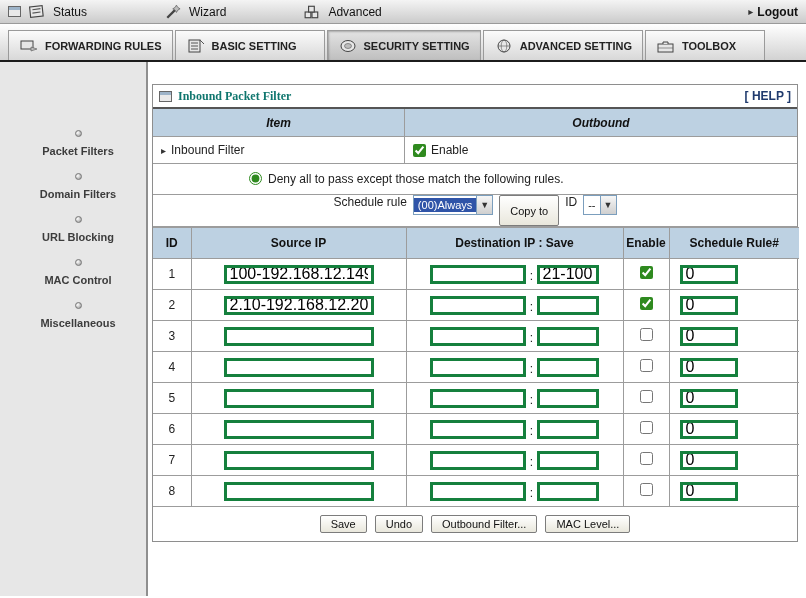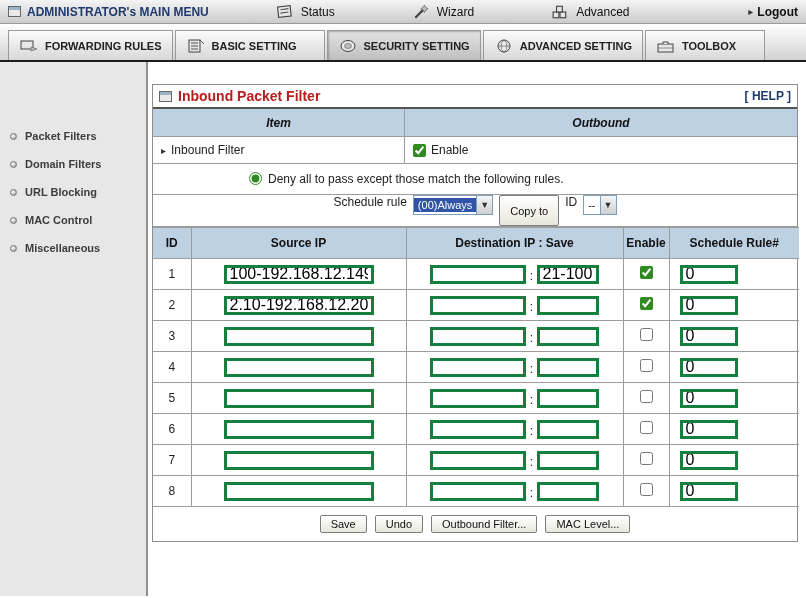--- a/index.html
+++ b/index.html
@@ -38,34 +38,34 @@
   .tab.small{ min-width:120px; }
   .tab.active{ background:linear-gradient(#e3e3e3,#bfbfbf); box-shadow:inset 1px 1px 2px rgba(0,0,0,.25); }
   .tabicon{ width:20px; height:16px; flex:none; }
 
   
   .frame{ display:flex; height:534px; }
   .sidebar{
     width:148px; flex:none; background:#e7e7e7;
     border-right:2px solid #8f8f8f; padding-top:60px;
   }
-  .side-item{ display:flex; align-items:center; gap:8px; padding:8px 0 8px 10px; cursor:pointer;}
+  .side-item{ display:flex; align-items:center; gap:8px; padding:8px 0 8px 10px; cursor:pointer;flex-direction:column;}
   .side-item .lbl{ font-size:11px; font-weight:bold; color:#3c3c3c;}
   .bullet{ width:7px; height:7px; border-radius:50%; flex:none;
     background:radial-gradient(circle at 35% 35%, #ffffff, #8f8f8f); border:1px solid #777;}
 
   .content{ flex:1; background:#fff; padding:22px 6px 0 4px; }
 
   
   .panel{ width:646px; border:1px solid #8e8e8e; }
   .panel-title{
     height:24px; display:flex; align-items:center; gap:6px; padding:0 6px;
     border-bottom:2px solid #555;
   }
-  .panel-title .t{ font-size:14px; font-weight:bold; color:#b91c1c; }
+  .panel-title .t{ font-size:12px; font-weight:bold; color:#0f766e;font-family:Liberation Serif, serif; }
   .panel-title .help{ margin-left:auto; font-size:12px; font-weight:bold; color:#1f3a6d; cursor:pointer;}
 
   .hdr-row{ display:flex; border-bottom:1px solid #9c9c9c;font-style:italic; }
   .hdr-cell{
     background:#bdd1e2; font-size:12px; font-weight:bold; color:#111;
     display:flex; align-items:center; justify-content:center; height:27px;
   }
   .hdr-item{ width:252px; border-right:1px solid #9c9c9c;}
   .hdr-setting{ flex:1; }
 
@@ -111,21 +111,20 @@
 
   .btn-row{ height:34px; display:flex; align-items:center; justify-content:center; gap:8px; }
 
   svg .ic{ stroke:#444; fill:#e7e7e7; stroke-width:1; }
 </style>
 </head>
 <body>
 
 <div class="topbar">
   <span class="winicon"></span>
-  <span class="title">ADMINISTRATOR's MAIN MENU</span>
 
   <span class="topmenu">
     <svg class="tabicon" width="16" height="14" viewBox="0 0 16 14">
         <rect class="ic" x="2" y="2" width="11" height="9" transform="rotate(-6 8 7)"></rect>
         <line x1="4" y1="5" x2="11" y2="4" stroke="#555"></line>
         <line x1="4" y1="8" x2="11" y2="7" stroke="#555"></line>
       </svg>
     <span class="lbl">Status</span>
   </span>
 

